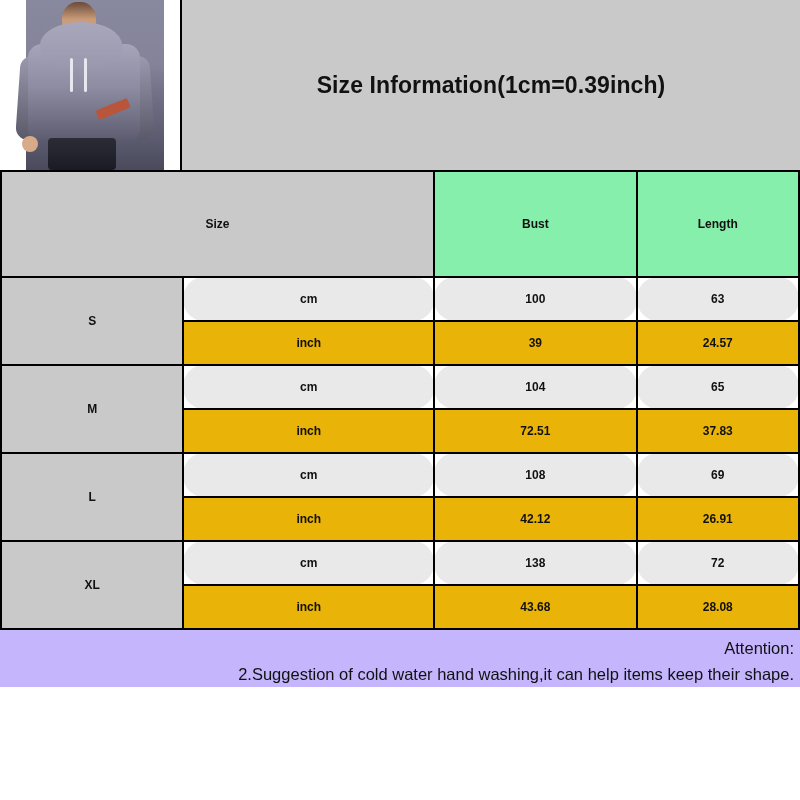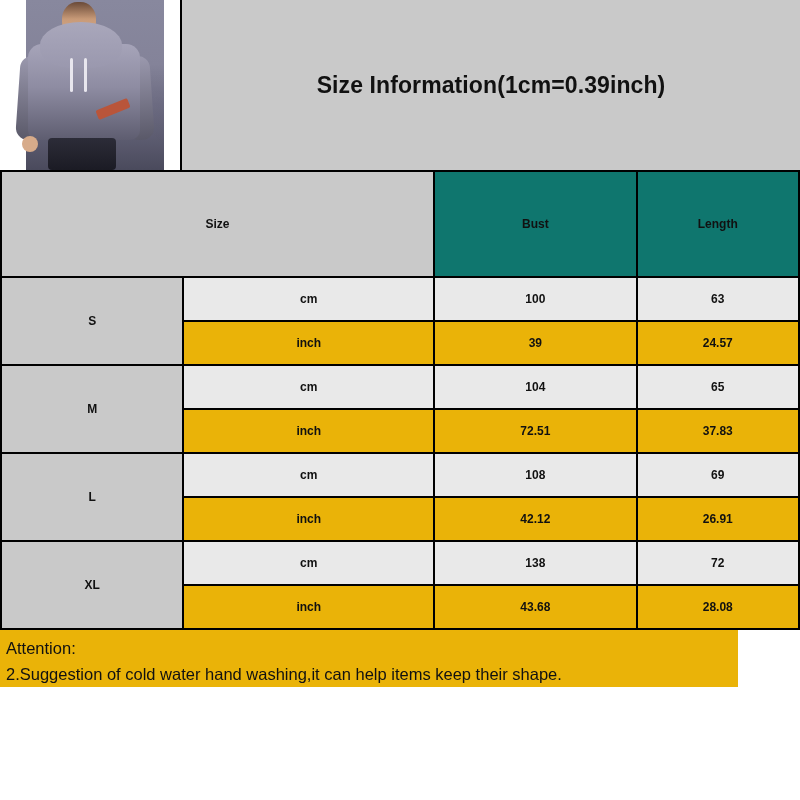--- a/index.html
+++ b/index.html
@@ -160,45 +160,47 @@
   .col-unit { width: 250px; }
   .col-bust { width: 202px; }
   .col-length { width: 162px; }
 
   .head-size {
     background: #c9c9c9;
     font-size: 30px;
     height: 104px;
   }
   .head-metric {
-    background: #0f766e;
+    background: #86efac;
     font-size: 17px;
     height: 104px;
   }
 
   .cell-size {
     background: #c9c9c9;
     font-size: 18px;
   }
   .row-odd td.data, .row-odd td.unit {
     background: #e9e9e9;
+    border-radius: 21px;
   }
   .row-even td.data, .row-even td.unit {
     background: #eab308;
   }
   td.unit { font-size: 16px; font-weight: bold; }
   td.data { font-size: 17px; font-weight: normal; }
   tr.size-row td { height: 42px; }
 
   
   .attention {
     box-sizing: border-box;
-    width: 738px;
+    width: 800px;
     padding: 6px 6px 0 6px;
-    background: #eab308;
+    background: #c4b5fd;
+    text-align: right;
   }
   .attention p {
     margin: 0 0 1px 0;
     font-size: 16.5px;
     line-height: 1.5;
     color: #111;
     font-weight: normal;
   }
 </style>
 </head>

